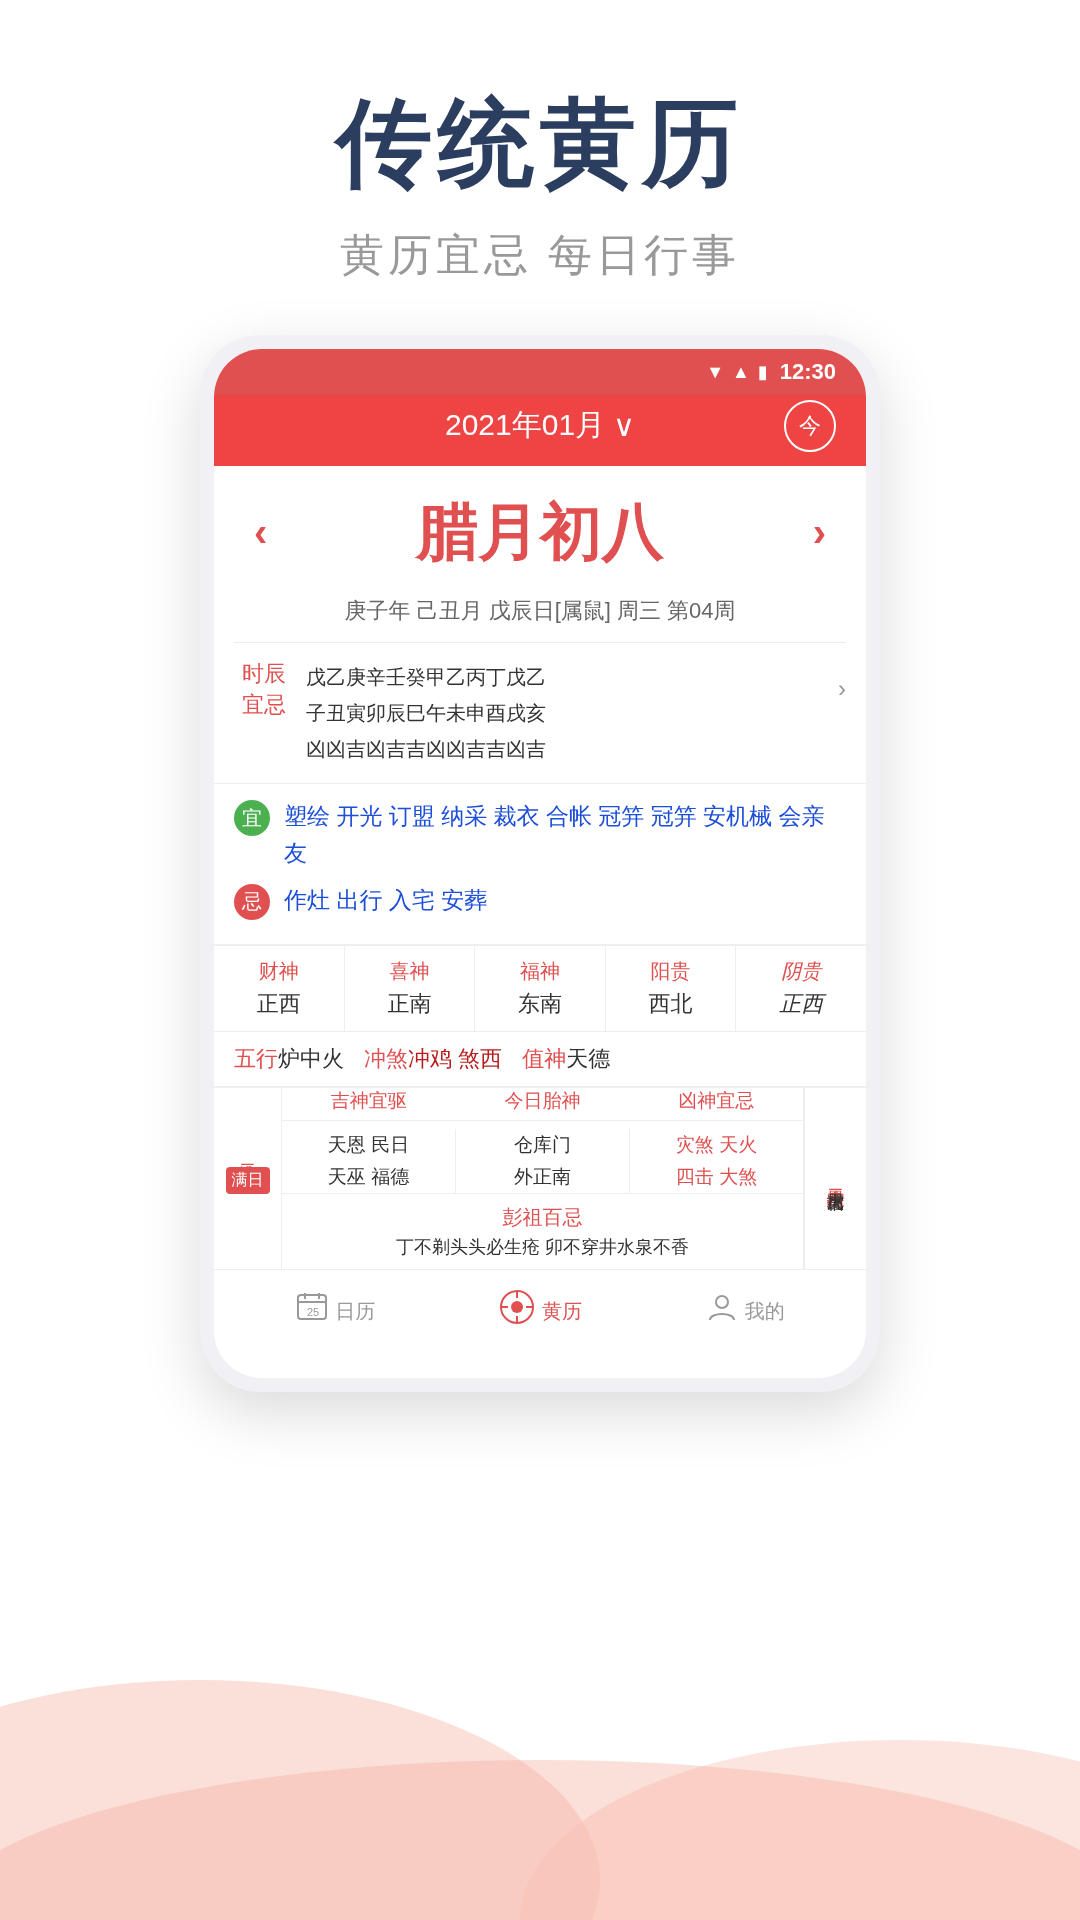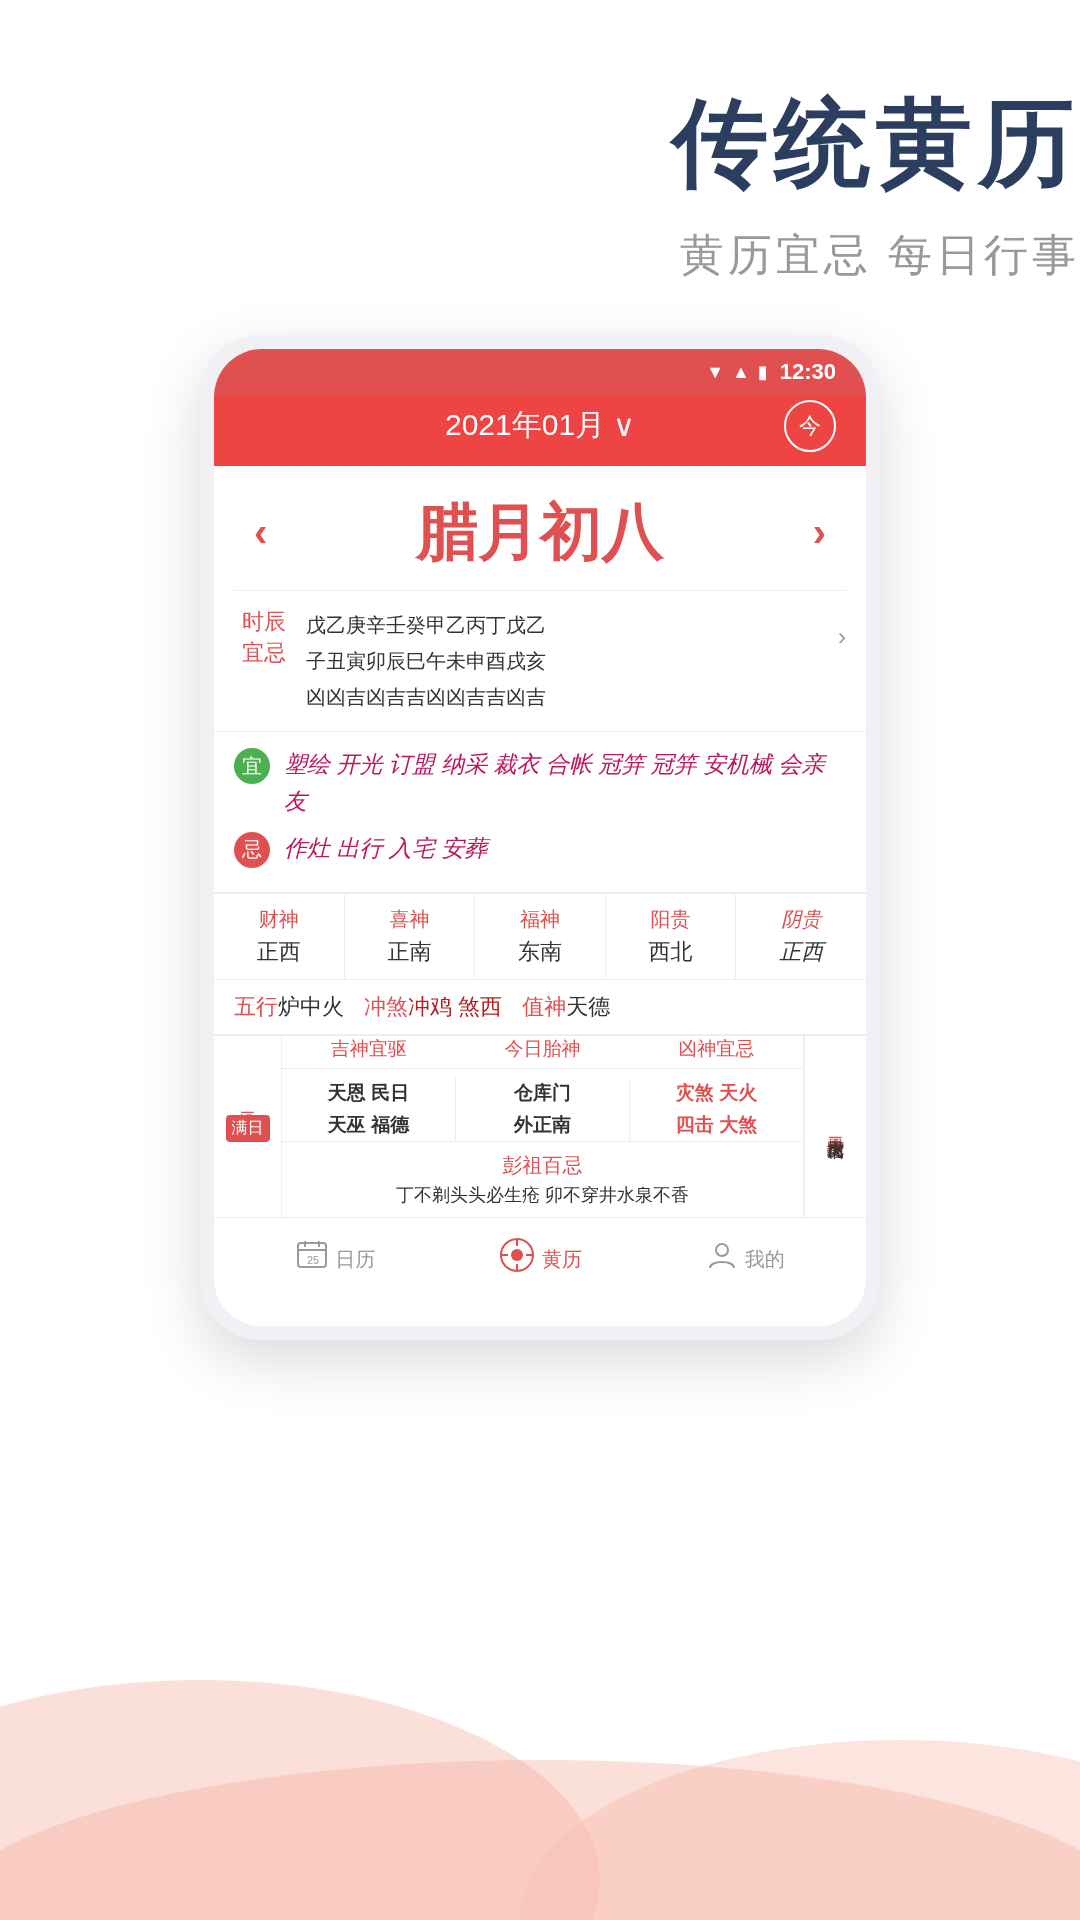--- a/index.html
+++ b/index.html
@@ -19,21 +19,21 @@
       left: 0;
       width: 100%;
       height: 420px;
       z-index: 0;
     }
 
     
     .header-area {
       position: relative;
       z-index: 1;
-      text-align: right;
+      text-align: center;
       padding-top: 80px;
     }
     .header-title {
       font-size: 96px;
       font-weight: 700;
       color: #2c3e60;
       letter-spacing: 6px;
       font-family: "STKaiti", "KaiTi", "SimKai", serif;
     }
     .header-subtitle {
@@ -218,23 +218,22 @@
       height: 36px;
       display: flex;
       align-items: center;
       justify-content: center;
       font-size: 20px;
       flex-shrink: 0;
       margin-top: 2px;
     }
     .yiji-text {
       font-size: 23px;
-      color: #be185d;
+      color: #1d4ed8;
       line-height: 1.6;
-      font-style: italic;
     }
 
     
     .shen-table {
       display: flex;
       border-top: 1px solid #eee;
       border-bottom: 1px solid #eee;
     }
     .shen-cell {
       flex: 1;
@@ -313,21 +312,20 @@
       gap: 0;
     }
     .detail-col {
       flex: 1;
       font-size: 19px;
       color: #333;
       text-align: center;
       line-height: 1.7;
       border-right: 1px solid #eee;
       padding: 0 6px;
-      font-weight: bold;
     }
     .detail-col:last-child { border-right: none; }
     .detail-col-red { color: #e05050; }
 
     .pengzu-section {
       border-top: 1px solid #eee;
       padding: 10px 14px;
     }
     .pengzu-title { color: #e05050; font-size: 20px; text-align: center; margin-bottom: 4px; }
     .pengzu-text { font-size: 18px; color: #333; text-align: center; }
@@ -405,20 +403,23 @@
     </div>
 
     <div class="main-content">
 
       <div class="lunar-date-row">
         <span class="nav-arrow left">‹</span>
         <span class="lunar-date-text">腊月初八</span>
         <span class="nav-arrow right">›</span>
       </div>
 
+      <div class="ganzhi-row">
+        <span>庚子年  己丑月  戊辰日[属鼠]  周三  第04周</span>
+      </div>
 
       <div class="divider"></div>
 
       <div class="shichen-section">
         <div class="shichen-label">
           <span>时辰</span><br>
           <span>宜忌</span>
         </div>
         <div class="shichen-content">
           <div>戊乙庚辛壬癸甲乙丙丁戊乙</div>

